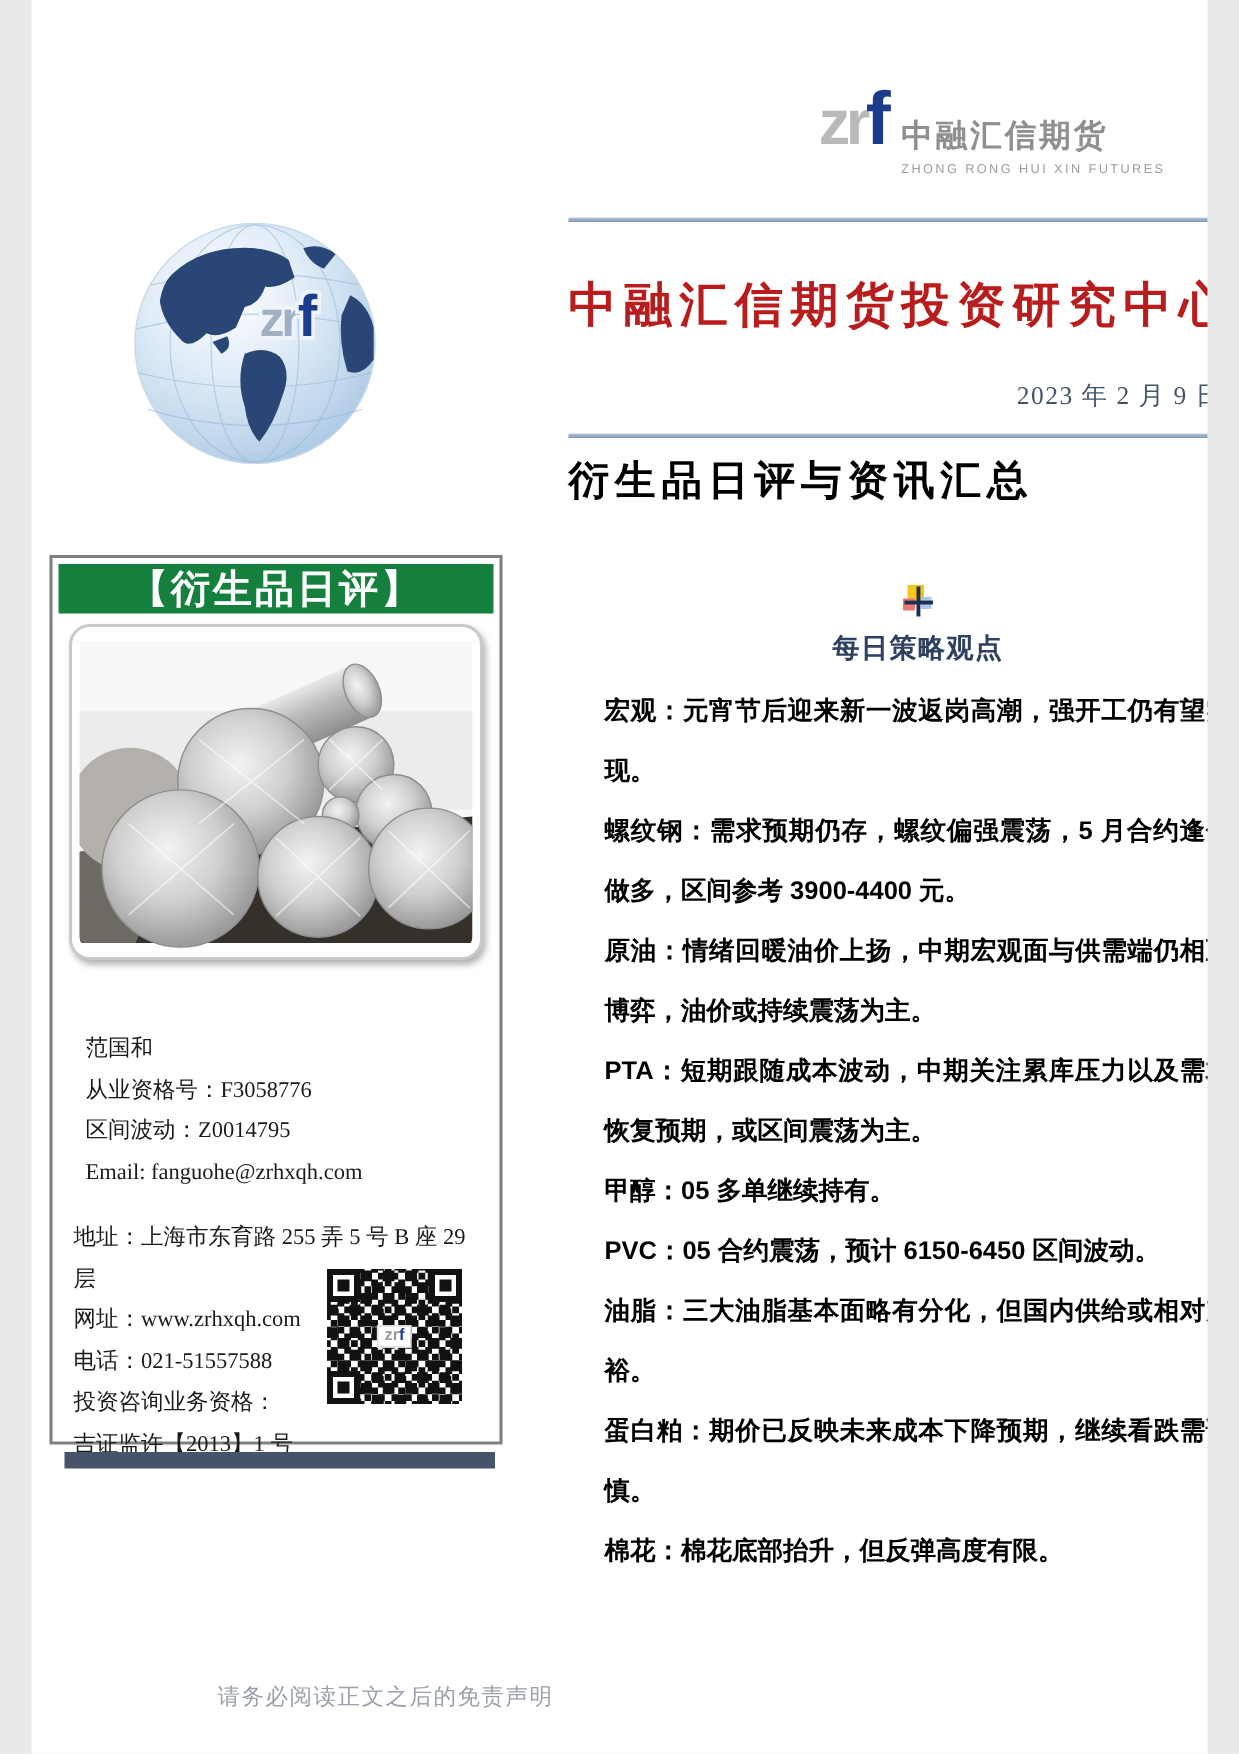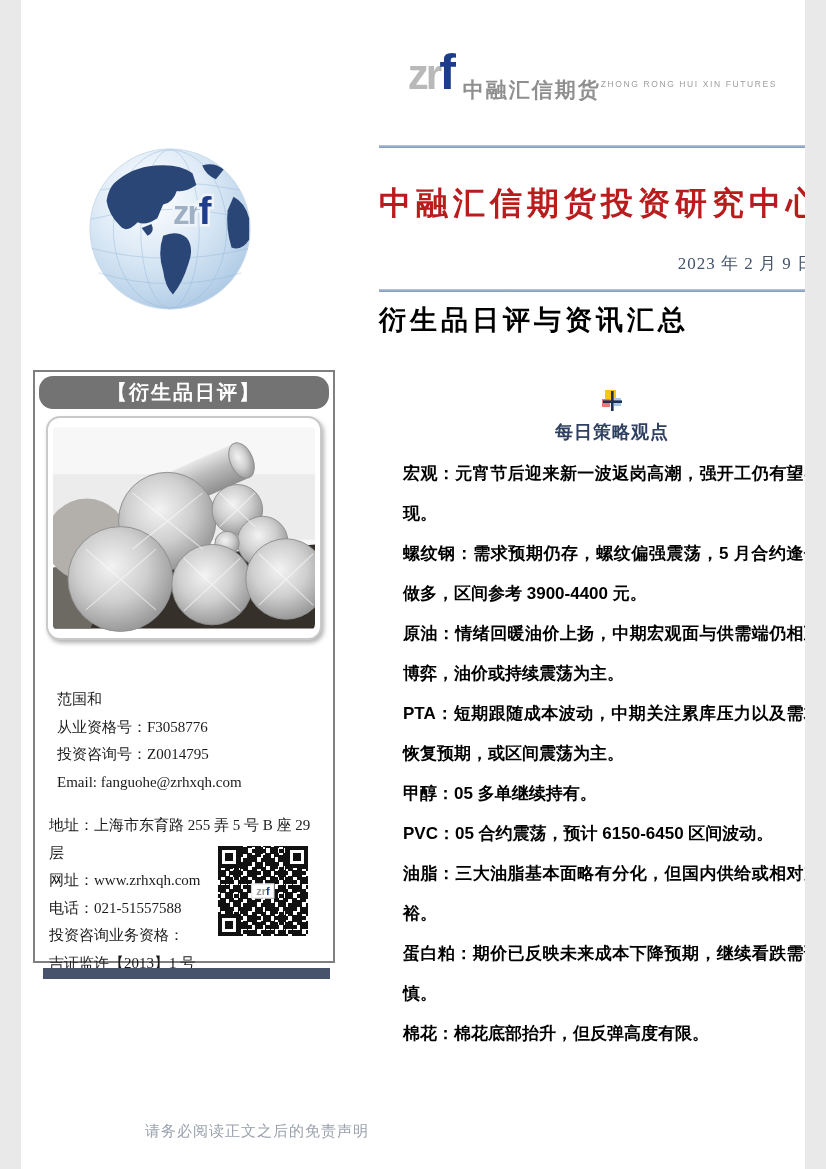--- a/index.html
+++ b/index.html
@@ -11,21 +11,21 @@
     background: #ffffff;
     overflow: hidden;
     font-family: "Liberation Sans", sans-serif;
   }
 
   
   .brand { position:absolute; top:40px; right:28px; display:flex; align-items:center; gap:10px; }
   .brand-mark { font-family:"Liberation Sans", sans-serif; font-weight:bold; line-height:1; letter-spacing:-3px; }
   .brand-zr { color:#b9b9b9; font-size:42px; }
   .brand-f  { color:#1e3c8c; font-size:50px; }
-  .brand-names { display:flex; flex-direction:row;margin-top:36px; }
+  .brand-names { display:flex; flex-direction:column;margin-top:36px; }
   .brand-cn { color:#8f8f8f; font-size:21px; font-weight:bold; letter-spacing:2px; }
   .brand-en { color:#9d9d9d; font-size:8.5px; letter-spacing:1.6px; margin-top:3px; }
 
   
   .globe { position:absolute; left:66px; top:146px; width:166px; height:166px; }
 
   
   .rcol { position:absolute; left:358px; top:145px; width:438px; }
   .rule { height:3px; background:linear-gradient(#b9c9dc,#7c97b8); }
   .center-title {
@@ -57,24 +57,24 @@
     line-height:40px; text-align:justify;
   }
 
   
   .sidebar {
     position:absolute; left:12px; top:370px; width:302px; height:593px;
     background:#ffffff; border:2px solid #7f7f7f;
   }
   .sidebar-shadowbar { position:absolute; left:22px; top:968px; width:287px; height:11px; background:#47526b; }
   .sb-header {
-    margin:4px 4px 0 4px; height:33px; background:#737373;
+    margin:4px 4px 0 4px; height:33px; background:#15803d;
     color:#ffffff; font-family:"Liberation Serif", serif;
-    font-size:20px; font-weight:bold; letter-spacing:2px;
-    display:flex; align-items:center; justify-content:center;border-radius:14px;
+    font-size:26px; font-weight:bold; letter-spacing:2px;
+    display:flex; align-items:center; justify-content:center;
   }
   .photo-frame {
     position:absolute; left:11px; top:44px; width:276px; height:224px;
     background:#ffffff; border:2px solid #c9c9c9; border-radius:14px;
     box-shadow:2px 3px 4px rgba(120,120,120,.55);
     padding:5px;
   }
   .photo-frame svg { width:100%; height:100%; border-radius:9px; display:block; }
   .analyst {
     position:absolute; left:22px; top:314px; right:14px;
@@ -234,21 +234,21 @@
             <line x1="278" y1="135" x2="220" y2="190"></line>
           <line x1="178" y1="70" x2="216" y2="106"></line>
             <line x1="216" y1="70" x2="178" y2="106"></line>
         </g>
       </svg>
     </div>
 
     <div class="analyst">
       <div>范国和</div>
       <div>从业资格号：F3058776</div>
-      <div>投资咨询号：Z0014795</div>
+      <div>区间波动：Z0014795</div>
       <div>Email: fanguohe@zrhxqh.com</div>
     </div>
 
     <div class="company">
       <div>地址：上海市东育路 255 弄 5 号 B 座 29 层</div>
       <div>网址：www.zrhxqh.com</div>
       <div>电话：021-51557588</div>
       <div>投资咨询业务资格：</div>
       <div>吉证监许【2013】1 号</div>
     </div>

